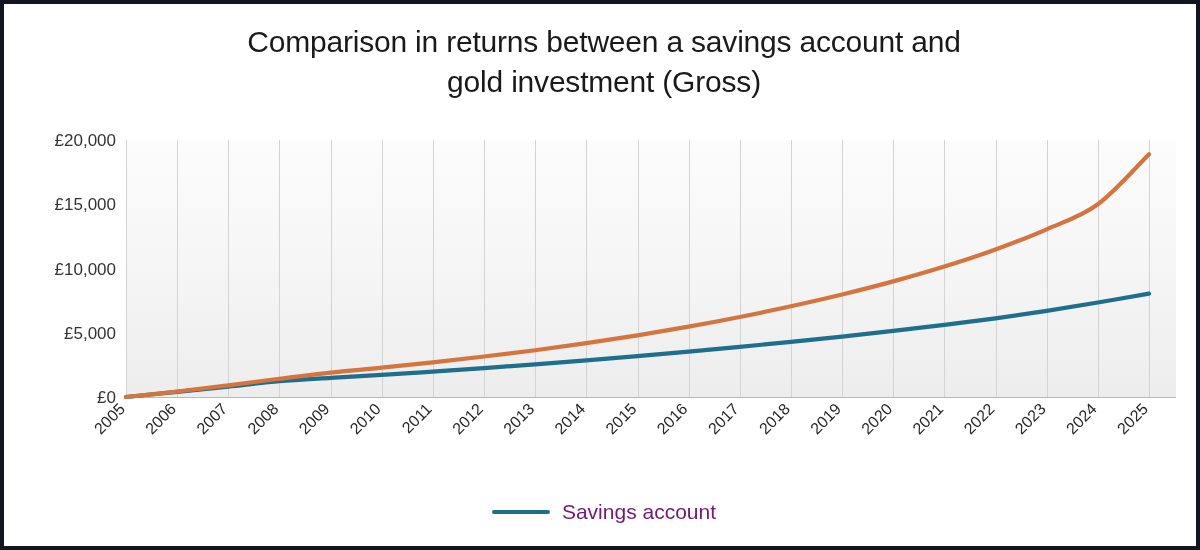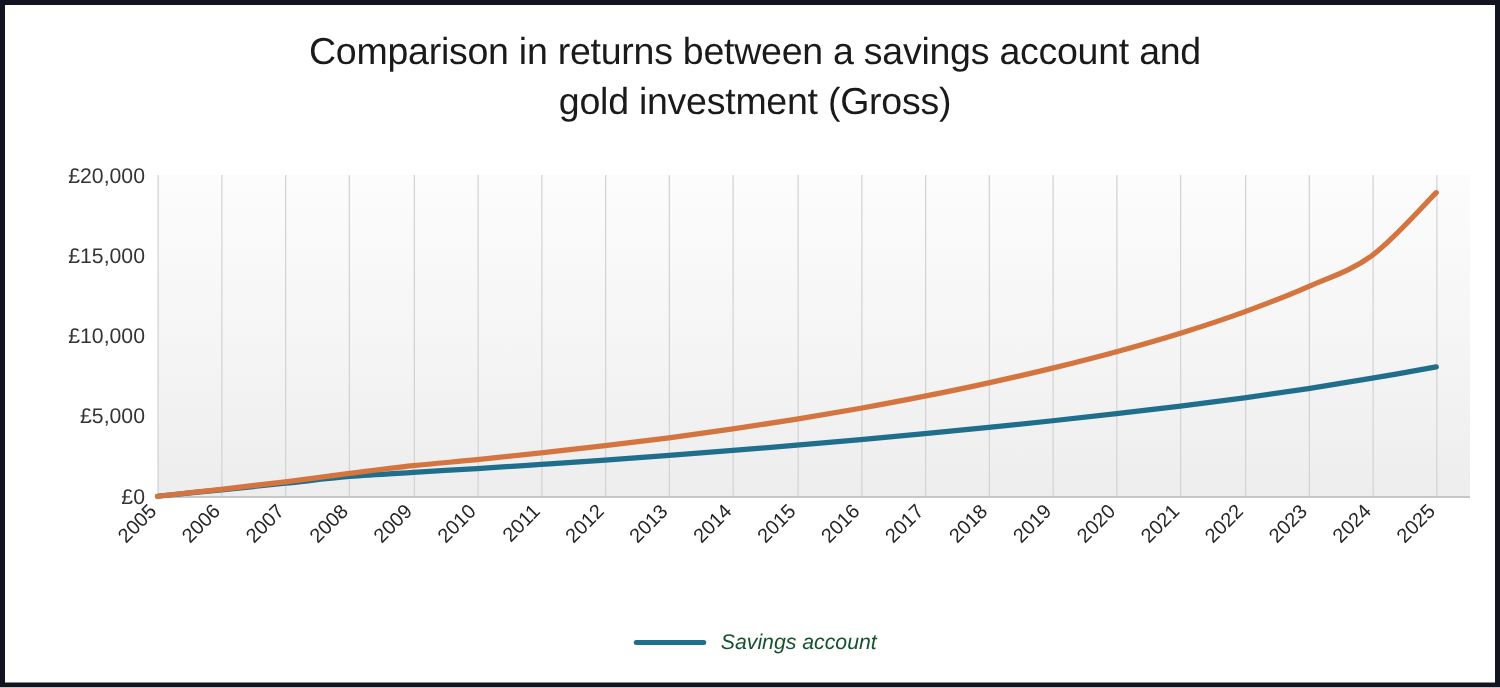--- a/index.html
+++ b/index.html
@@ -79,23 +79,22 @@
     gap: 12px;
   }
   .legend-swatch {
     display: block;
     width: 58px;
     height: 4px;
     border-radius: 2px;
   }
   .legend-text {
     font-family: "Liberation Sans", sans-serif;
-    font-size: 17px;
-    color: #14532d;
-    font-style: italic;
+    font-size: 21px;
+    color: #701a75;
   }
 </style>
 </head>
 <body>
 
 <div id="chart-frame">
 
   <div id="chart-title">Comparison in returns between a savings account and
 gold investment (Gross)</div>
 

